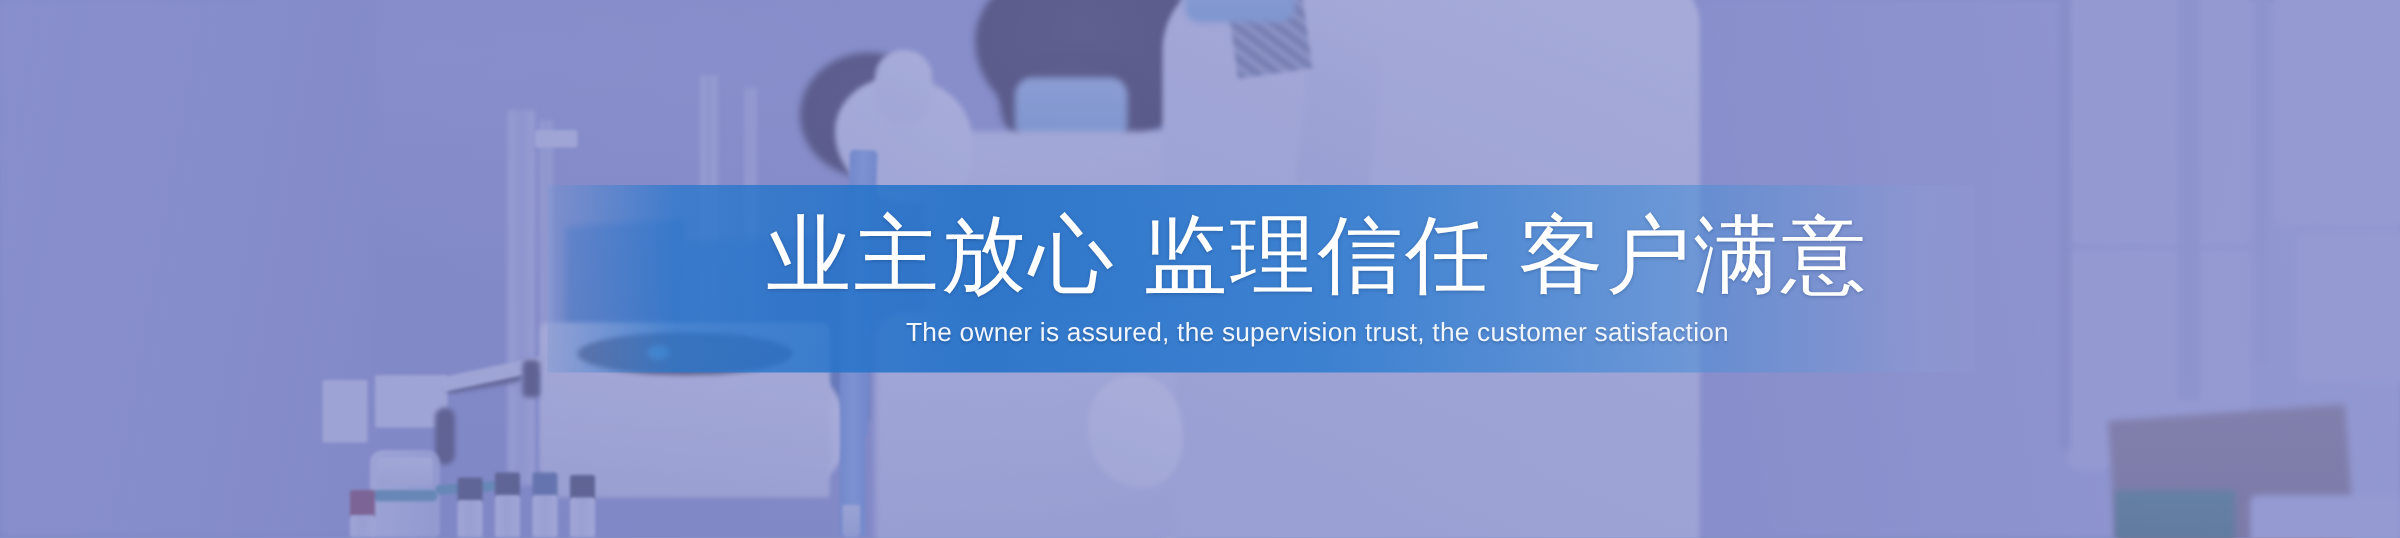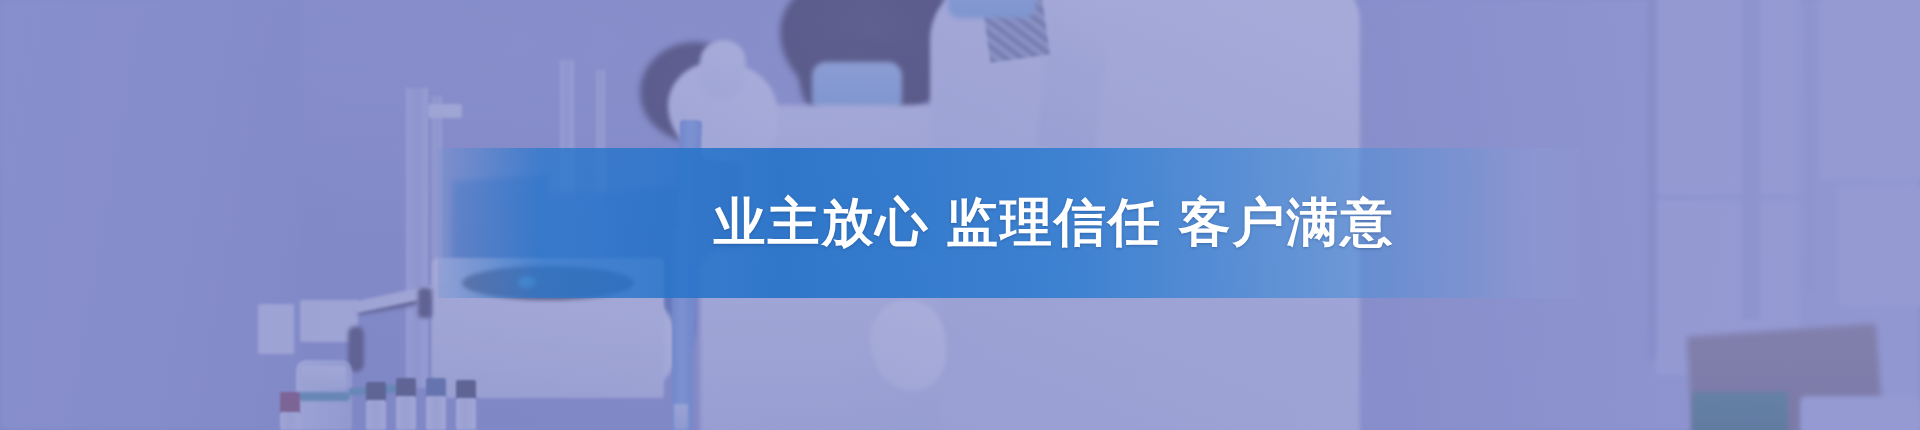--- a/index.html
+++ b/index.html
@@ -205,24 +205,24 @@
   }
   #band-inner {
     position:absolute; inset:0;
     display:flex; flex-direction:column;
     align-items:center; justify-content:center;
     padding-left:90px;
   }
 
   #headline {
     color:#ffffff;
-    font-size:52px;
+    font-size:68px;
     line-height:1.1;
     letter-spacing:2px;
-    font-weight:700;
+    font-weight:400;
     white-space:nowrap;
     text-shadow:0 1px 3px rgba(16,50,100,.35);
     text-align:right;
   }
   #subline {
     margin-top:14px;
     color:#f2f6fc;
     font-size:21px;
     letter-spacing:.2px;
     font-weight:400;
@@ -316,16 +316,17 @@
     <div class="green-box" style="left:1692px; top:392px; width:96px; height:48px;"></div>
     <div class="panel" style="left:1800px; top:396px; width:120px; height:40px;"></div>
 
     <div class="tint"></div>
     <div class="tint2"></div>
   </div>
 
   <div id="band">
     <div id="band-inner">
       <div id="headline">业主放心 监理信任  客户满意</div>
+      <div id="subline">The owner is assured, the supervision trust, the customer satisfaction</div>
     </div>
   </div>
 
 </div>
 
 </body></html>

